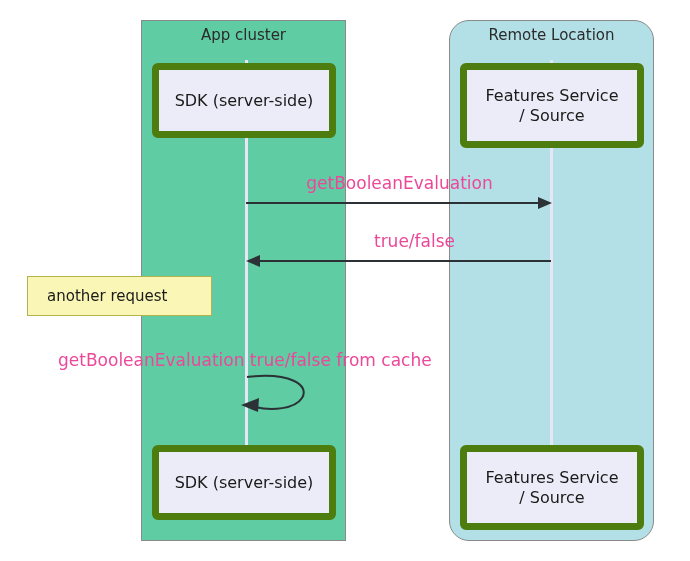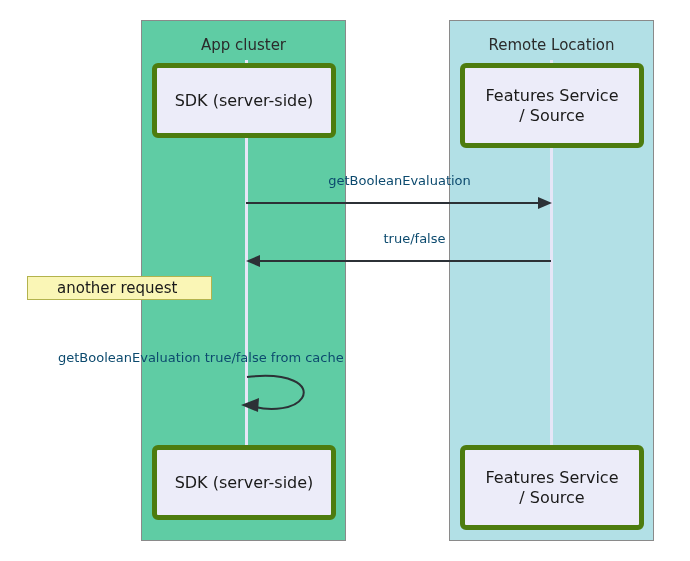--- a/index.html
+++ b/index.html
@@ -17,86 +17,86 @@
   }
 
   
   .panel {
     position: absolute;
     box-sizing: border-box;
     border: 1px solid #8a8a8a;
   }
   .panel-label {
     position: absolute;
-    top: 15px;
+    top: 5px;
     left: 0;
     width: 100%;
     text-align: center;
     font-size: 15px;
     color: #2b2b2b;
     white-space: nowrap;
   }
   #panel-app   { left: 141px; top: 20px; width: 205px; height: 521px; background: #5FCCA4; }
-  #panel-remote{ left: 449px; top: 20px; width: 205px; height: 521px; background: #B2E0E6; }
+  #panel-remote{ left: 449px; top: 20px; width: 205px; height: 521px; background: #B2E0E6; border-radius: 20px; }
 
   
   .lifeline {
     position: absolute;
     width: 3px;
     background: #E6E6F7;
   }
   #lifeline-sdk    { left: 245px; top: 60px;  height: 420px; }
   #lifeline-remote { left: 550px; top: 60px;  height: 420px; }
 
   
   .actor-box {
     position: absolute;
     box-sizing: border-box;
     background: #ECECF9;
-    border: 5px solid #4d7c0f;
+    border: 7px solid #4d7c0f;
     border-radius: 6px;
     display: flex;
     align-items: center;
     justify-content: center;
     text-align: center;
     font-size: 16px;
     color: #1a1a1a;
     line-height: 1.25;
   }
   #actor-sdk-top      { left: 152px; top: 63px;  width: 184px; height: 75px; }
   #actor-remote-top   { left: 460px; top: 63px;  width: 184px; height: 85px; }
   #actor-sdk-bottom   { left: 152px; top: 445px; width: 184px; height: 75px; }
   #actor-remote-bottom{ left: 460px; top: 445px; width: 184px; height: 85px; }
 
   
   .msg-label {
     position: absolute;
-    font-size: 13px;
-    color: #0c4a6e;
+    font-size: 17px;
+    color: #ec4899;
     white-space: nowrap;
     text-align: center;
   }
   .arrow-svg {
     position: absolute;
     overflow: visible;
   }
 
   
   #note-another-request {
     position: absolute;
     left: 27px;
     top: 276px;
     width: 185px;
-    height: 24px;
+    height: 40px;
     box-sizing: border-box;
     background: #FAF6B6;
     border: 1px solid #B3B34D;
     display: flex;
     align-items: center;
-    padding-left: 29px;
+    padding-left: 19px;
     font-size: 15px;
     color: #1a1a1a;
   }
 </style>
 </head>
 <body>
 
 <div id="canvas">
 
   <div class="panel" id="panel-app">

